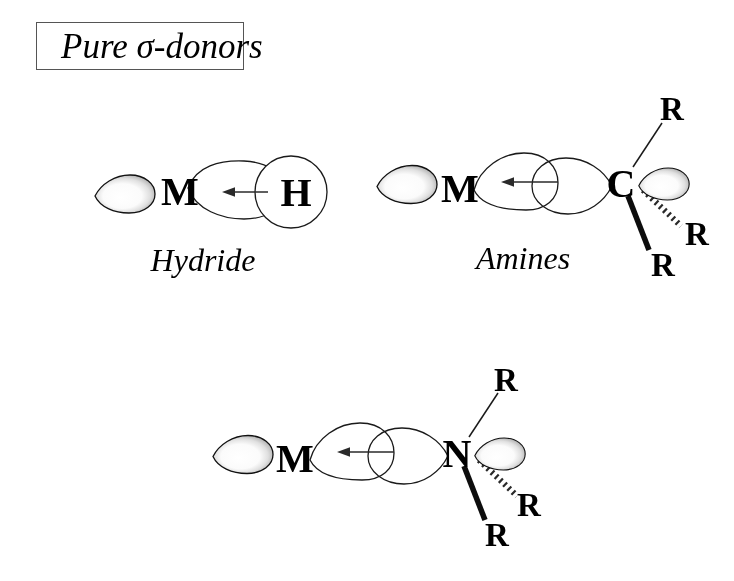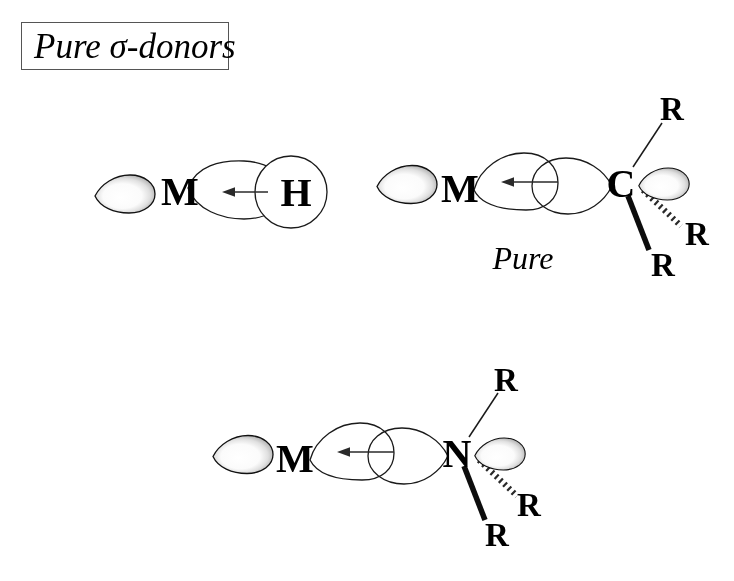--- a/index.html
+++ b/index.html
@@ -1,23 +1,23 @@
 <!DOCTYPE html>
 <html><head>
 <meta charset="utf-8">
 <style>
   html,body{margin:0;padding:0;background:#ffffff;}
   .stage{
     position:relative;width:734px;height:581px;background:#ffffff;overflow:hidden;
     font-family:"Liberation Serif","DejaVu Serif",serif;
   }
   .title-box{
-    position:absolute;left:21px;top:22px;width:208px;height:48px;
+    position:absolute;left:36px;top:22px;width:208px;height:48px;
     border:1.5px solid #555;display:flex;align-items:center;
-    padding-left:12px;box-sizing:border-box;background:#fff;
+    padding-left:24px;box-sizing:border-box;background:#fff;
   }
   .title-text{
     font-style:italic;font-size:35px;color:#000;white-space:nowrap;line-height:1;
   }
   .lbl{
     position:absolute;transform:translate(-50%,-50%);color:#000;
     white-space:nowrap;line-height:1;
   }
   .atom{font-weight:bold;font-size:40px;}
   .rlab{font-weight:bold;font-size:33px;}
@@ -77,27 +77,28 @@
 
     <use href="#donorUnit" transform="translate(-164,270)"></use>
   </svg>
 
   <div class="title-box">
     <span class="title-text">Pure σ-donors</span>
   </div>
 
   <div class="lbl atom" style="left:180px;top:192px">M</div>
   <div class="lbl atom" style="left:296px;top:193px">H</div>
+  <div class="lbl caption" style="left:203px;top:260px">Hydride</div>
 
   <div class="lbl atom" style="left:460px;top:189px">M</div>
   <div class="lbl atom" style="left:621px;top:184px">C</div>
   <div class="lbl rlab" style="left:672px;top:109px">R</div>
   <div class="lbl rlab" style="left:697px;top:234px">R</div>
   <div class="lbl rlab" style="left:663px;top:265px">R</div>
-  <div class="lbl caption" style="left:523px;top:258px">Pure</div>
+  <div class="lbl caption" style="left:523px;top:258px">Amines</div>
 
   <div class="lbl atom" style="left:295px;top:459px">M</div>
   <div class="lbl atom" style="left:457px;top:454px">N</div>
   <div class="lbl rlab" style="left:506px;top:380px">R</div>
   <div class="lbl rlab" style="left:529px;top:505px">R</div>
   <div class="lbl rlab" style="left:497px;top:535px">R</div>
 
 </div>
 
 </body></html>

